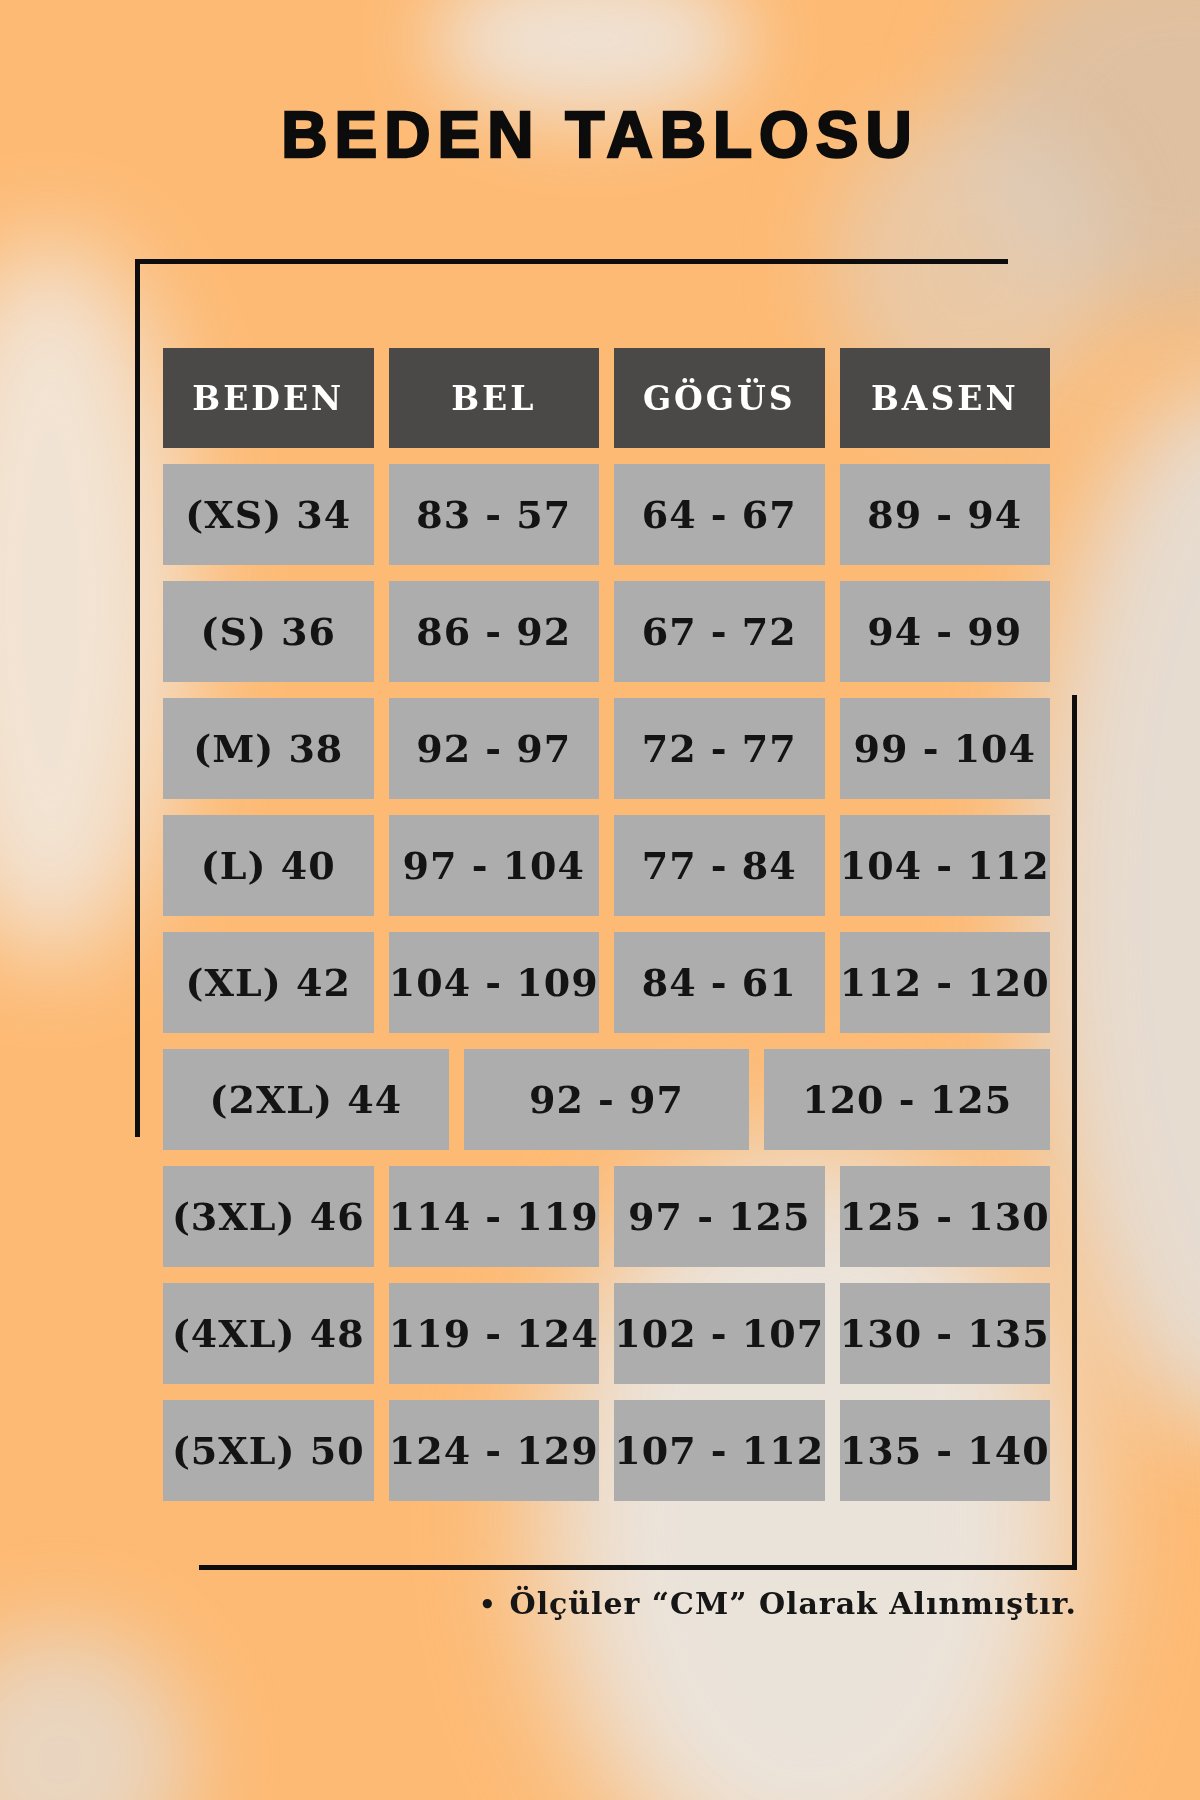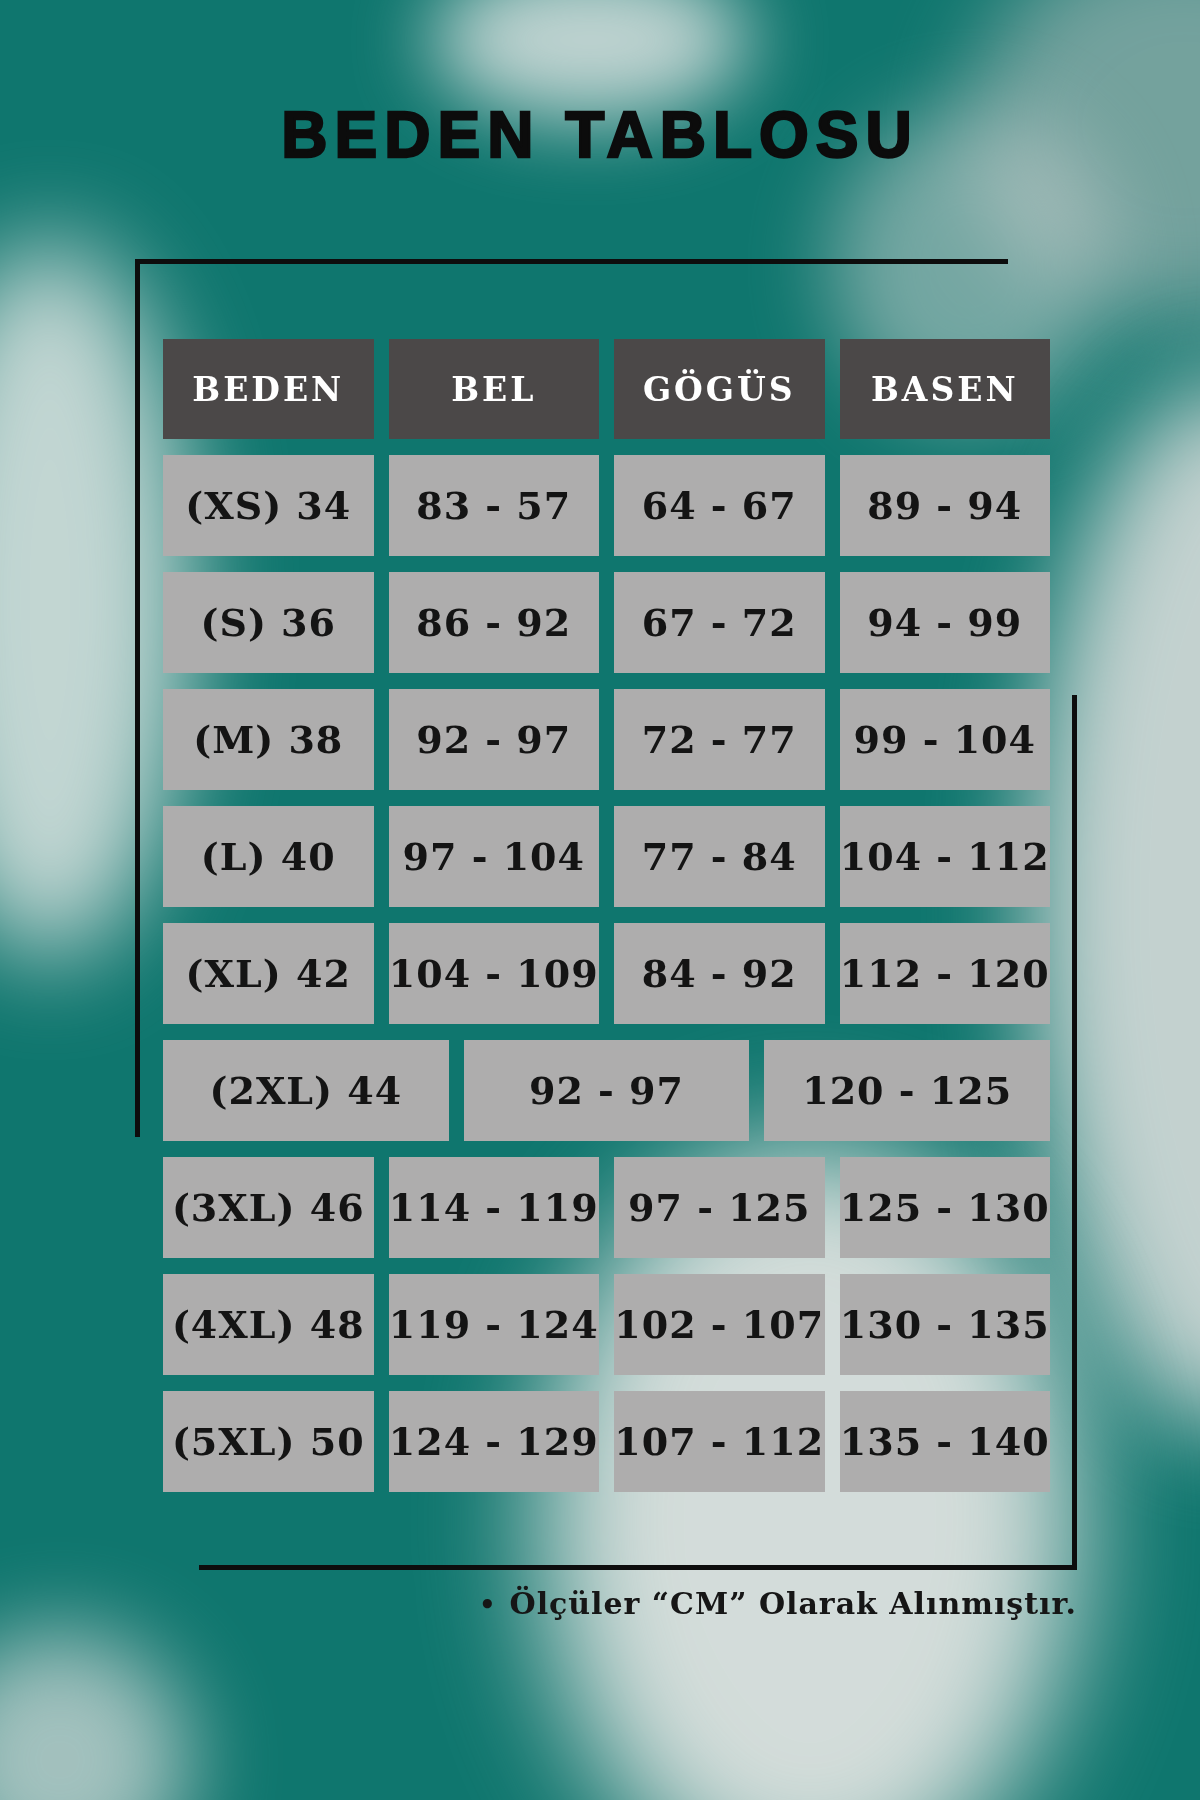--- a/index.html
+++ b/index.html
@@ -1,19 +1,19 @@
 <!DOCTYPE html>
 <html><head>
 <meta charset="utf-8">
 <style>
   html,body{margin:0;padding:0;}
   .page{
     position:relative;
     width:1200px;height:1800px;
-    background:#0f766e;
+    background:#fdba74;
     overflow:hidden;
     font-family:"DejaVu Serif", serif;
   }
   
   .blob{position:absolute;border-radius:50%;pointer-events:none;}
   .b1{top:-70px;left:970px;width:430px;height:390px;background:#c7c6c5;filter:blur(45px);opacity:.55;}
   .b2{top:110px;left:830px;width:280px;height:310px;background:#d8d7d6;filter:blur(42px);opacity:.5;}
   .b3{top:380px;left:1030px;width:400px;height:1050px;background:#e3e2e1;filter:blur(50px);opacity:.85;}
   .b4{top:1140px;left:540px;width:540px;height:760px;background:#e9e8e6;filter:blur(60px);opacity:.9;}
   .b5{top:240px;left:-90px;width:280px;height:720px;background:#efeeec;filter:blur(50px);opacity:.8;}
@@ -35,21 +35,21 @@
 
   
   .line{position:absolute;background:#0d0d0d;z-index:2;}
   .line-top{left:135px;top:259px;width:873px;height:5px;}
   .line-left{left:135px;top:259px;width:5px;height:878px;}
   .line-right{left:1072px;top:695px;width:5px;height:875px;}
   .line-bottom{left:199px;top:1565px;width:878px;height:5px;}
 
   
   .size-table{
-    position:absolute;left:163px;top:339px;width:887px;
+    position:absolute;left:163px;top:348px;width:887px;
     display:flex;flex-direction:column;gap:16px;
     z-index:3;
   }
   .trow{display:flex;gap:15px;height:101px;}
   .trow.thead{height:100px;}
   .cell{
     flex:1;
     display:flex;align-items:center;justify-content:center;
     background:#aeadad;
     color:#141414;
@@ -127,21 +127,21 @@
     <div class="trow">
       <div class="cell">(L) 40</div>
       <div class="cell">97 - 104</div>
       <div class="cell">77 - 84</div>
       <div class="cell">104 - 112</div>
     </div>
 
     <div class="trow">
       <div class="cell">(XL) 42</div>
       <div class="cell">104 - 109</div>
-      <div class="cell">84 - 92</div>
+      <div class="cell">84 - 61</div>
       <div class="cell">112 - 120</div>
     </div>
 
     <div class="trow">
       <div class="cell">(2XL) 44</div>
       <div class="cell">92 - 97</div>
       <div class="cell">120 - 125</div>
     </div>
 
     <div class="trow">

